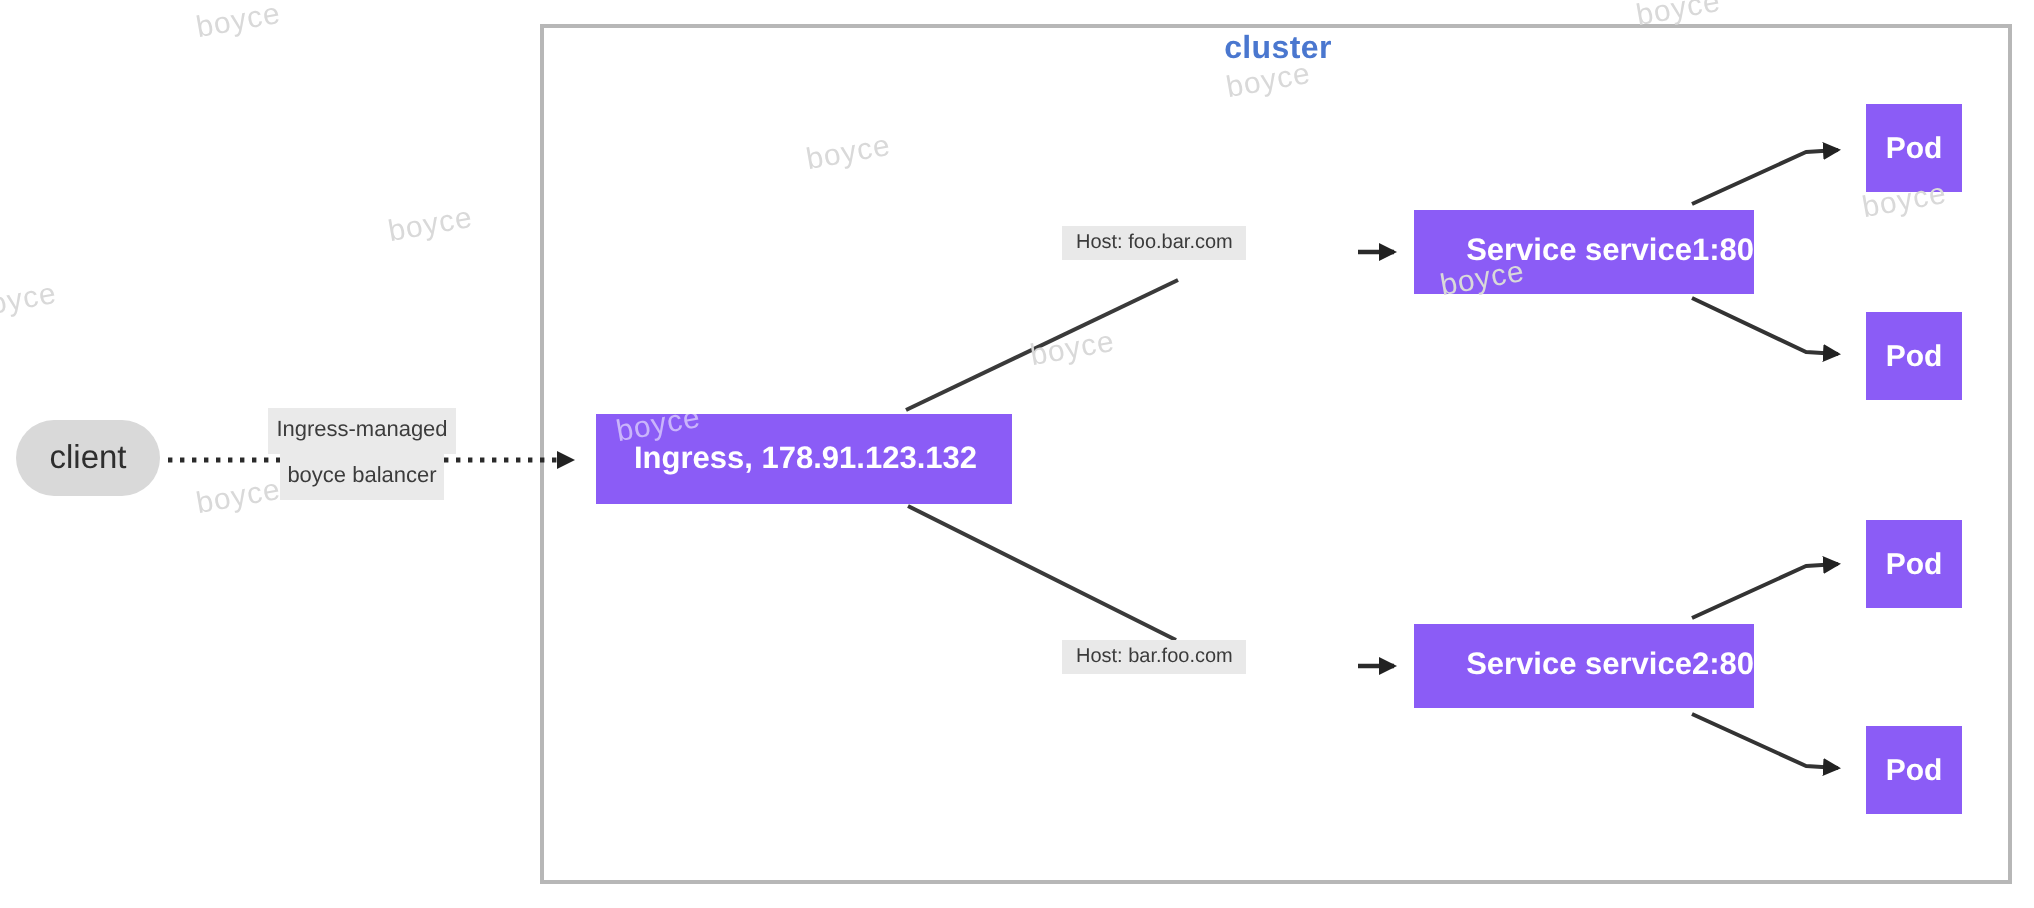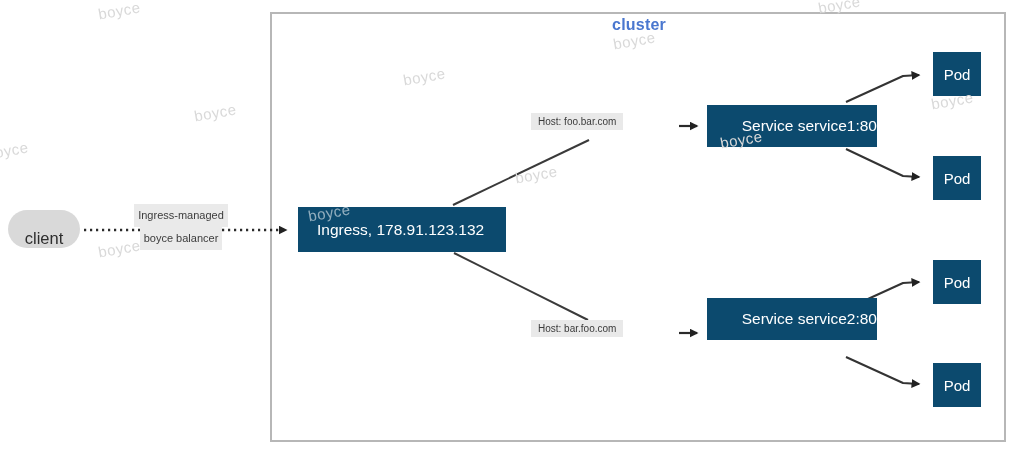--- a/index.html
+++ b/index.html
@@ -11,36 +11,36 @@
   .cluster-box{
     position:absolute;left:270px;top:12px;width:736px;height:430px;
     border:2px solid #b7b7b7;background:#ffffff;box-sizing:border-box;
   }
   .cluster-label{
     position:absolute;left:270px;top:16px;width:738px;text-align:center;
     color:#4a77cf;font-size:16px;font-weight:600;letter-spacing:.2px;
   }
   .client-pill{
     position:absolute;left:8px;top:210px;width:72px;height:38px;
-    background:#d9d9d9;border-radius:19px;display:flex;align-items:flex-end;justify-content:center;
+    background:#d9d9d9;border-radius:19px;display:flex;align-items:center;justify-content:center;
     color:#2e2e2e;font-size:16.5px;font-weight:500;
   }
   .lb-label{
     position:absolute;left:104px;top:204px;width:154px;text-align:center;
     font-size:11px;color:#3c3c3c;line-height:23px;
   }
   .lb-label span{background:#eaeaea;padding:0 4px;display:inline-block;}
   .node{
-    position:absolute;background:#0c4a6e;color:#ffffff;font-weight:normal;
+    position:absolute;background:#8b5cf6;color:#ffffff;font-weight:bold;
     display:flex;align-items:center;box-sizing:border-box;
   }
   .ingress-box{left:298px;top:207px;width:208px;height:45px;font-size:15.5px;padding-left:19px;}
   .service-box{width:170px;height:42px;font-size:15.5px;justify-content:flex-end;left:707px;}
   #service-1{top:105px;}
-  #service-2{top:298px;}
+  #service-2{top:312px;}
   .pod-box{left:933px;width:48px;height:44px;font-size:15px;justify-content:center;}
   #pod-1{top:52px;} #pod-2{top:156px;} #pod-3{top:260px;} #pod-4{top:363px;}
   .host-label{
     position:absolute;left:531px;background:#e9e9e9;color:#3b3b3b;
     font-size:10px;padding:3px 7px;white-space:nowrap;
   }
   #host-1{top:113px;}
   #host-2{top:320px;}
   .wm{
     position:absolute;color:#d9d9d9;font-size:15px;letter-spacing:.5px;

